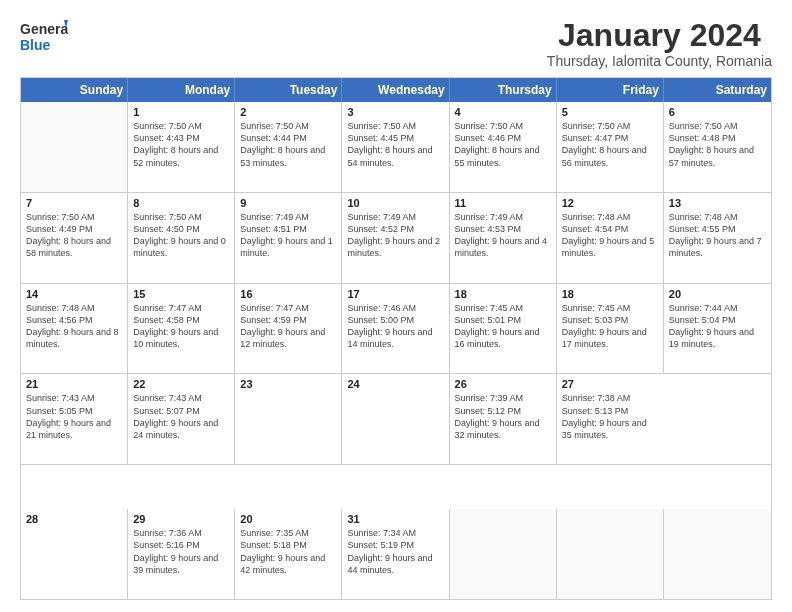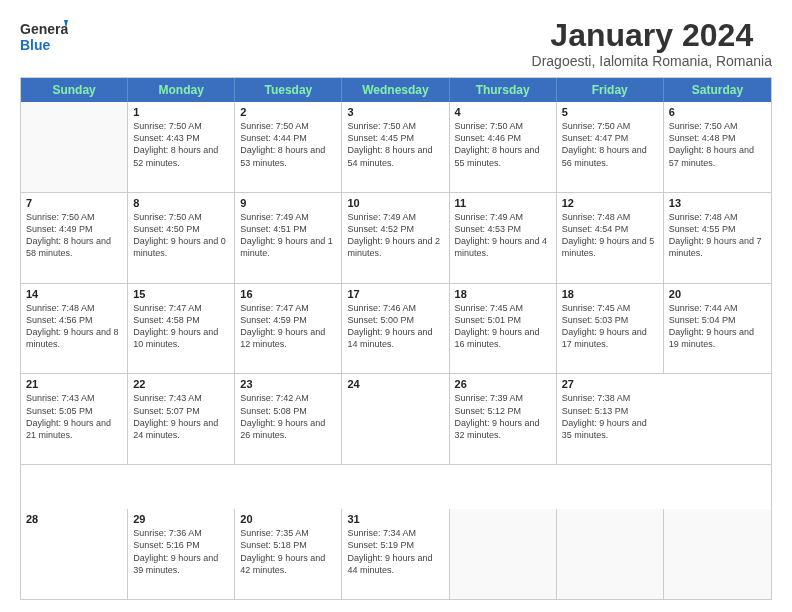--- a/index.html
+++ b/index.html
@@ -46,25 +46,25 @@
       display: flex;
       flex-direction: column;
       border: 1px solid #ccc;
     }
     .cal-header-row {
       display: grid;
       grid-template-columns: repeat(7, 1fr);
       background: #3a6fc0;
     }
     .cal-header-cell {
-      color: #86efac;
+      color: #fef9c3;
       font-size: 12px;
       font-weight: bold;
       padding: 5px 4px;
-      text-align: center;
+      text-align: right;
       border-right: 1px solid #5a8fd0;
     }
     .cal-header-cell:last-child { border-right: none; }
     .cal-body {
       flex: 1;
       display: flex;
       flex-direction: column;
     }
     .cal-week {
       display: grid;
@@ -104,21 +104,21 @@
   <div class="header">
     <div class="logo">
   <svg width="48" height="38" viewBox="0 0 48 38">
     <text x="0" y="16" font-size="14" font-weight="bold" font-family="Arial" fill="#333">General</text>
     <text x="0" y="32" font-size="14" font-weight="bold" font-family="Arial" fill="#1a6fc4">Blue</text>
     <polygon points="44,2 48,2 46,10" fill="#1a6fc4"></polygon>
   </svg>
 </div>
     <div class="title-block">
       <div class="main-title">January 2024</div>
-      <div class="subtitle">Dragoesti, Ialomita Romania, Romania</div>
+      <div class="subtitle">Thursday, Ialomita County, Romania</div>
     </div>
   </div>
 
   <div class="calendar">
     <div class="cal-header-row" id="cal-header">
         <div class="cal-header-cell">Sunday</div>
         <div class="cal-header-cell">Monday</div>
         <div class="cal-header-cell">Tuesday</div>
         <div class="cal-header-cell">Wednesday</div>
         <div class="cal-header-cell">Thursday</div>
@@ -217,21 +217,20 @@
           <div class="cal-cell">
             <div class="day-num">21</div>
             <div class="day-info">Sunrise: 7:43 AM<br>Sunset: 5:05 PM<br>Daylight: 9 hours and 21 minutes.</div>
           </div>
           <div class="cal-cell">
             <div class="day-num">22</div>
             <div class="day-info">Sunrise: 7:43 AM<br>Sunset: 5:07 PM<br>Daylight: 9 hours and 24 minutes.</div>
           </div>
           <div class="cal-cell">
             <div class="day-num">23</div>
-            <div class="day-info">Sunrise: 7:42 AM<br>Sunset: 5:08 PM<br>Daylight: 9 hours and 26 minutes.</div>
           </div>
           <div class="cal-cell">
             <div class="day-num">24</div>
           </div>
           <div class="cal-cell">
             <div class="day-num">26</div>
             <div class="day-info">Sunrise: 7:39 AM<br>Sunset: 5:12 PM<br>Daylight: 9 hours and 32 minutes.</div>
           </div>
           <div class="cal-cell">
             <div class="day-num">27</div>

